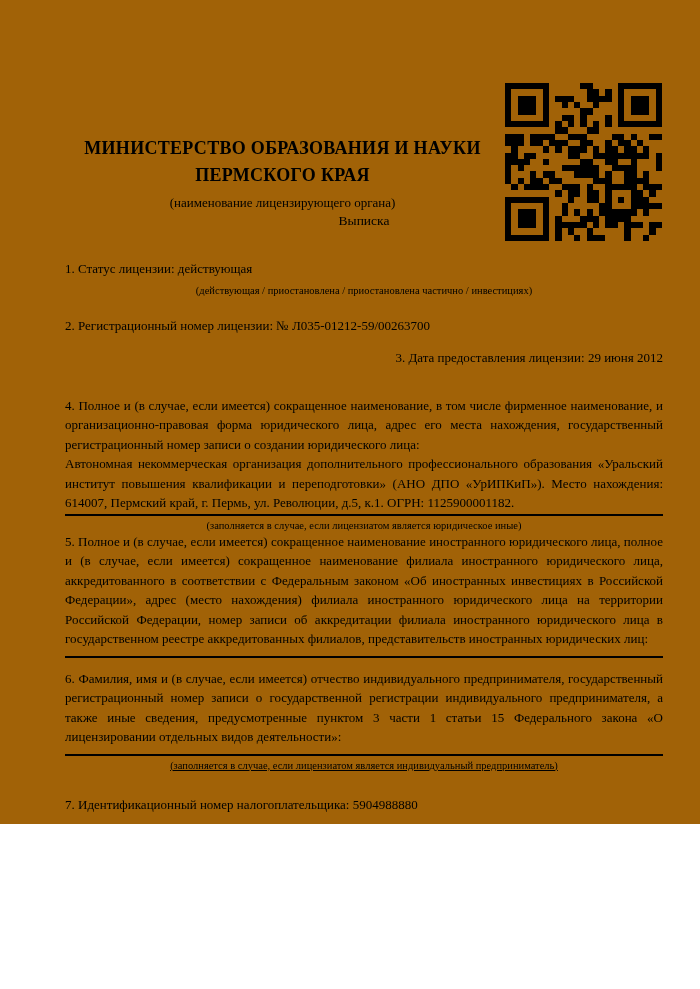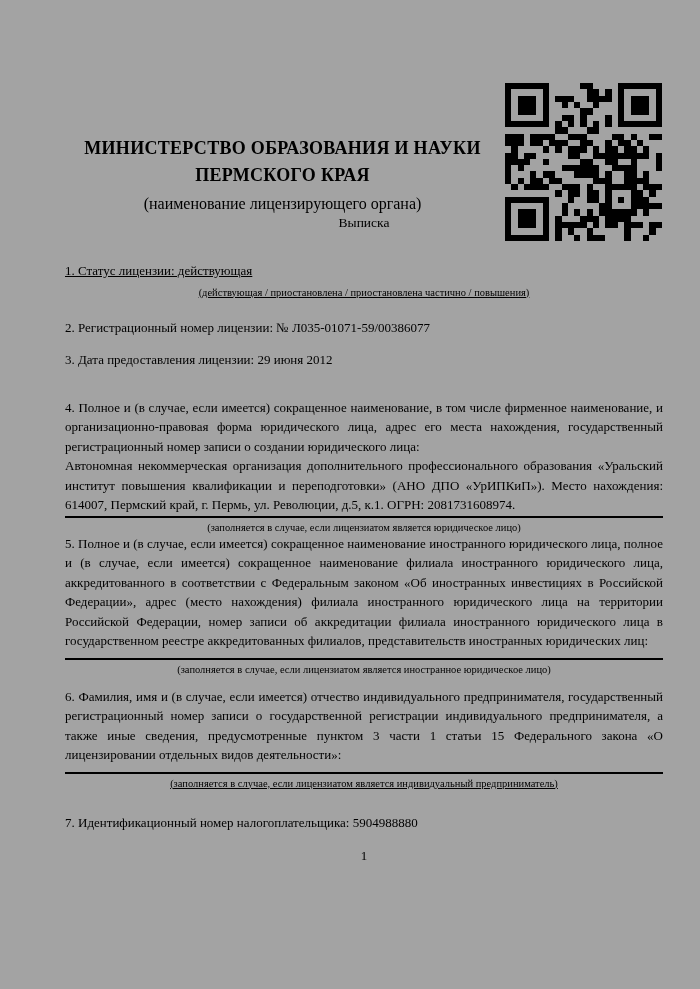--- a/index.html
+++ b/index.html
@@ -1,20 +1,20 @@
 <!DOCTYPE html>
 <html lang="ru"><head>
 <meta charset="utf-8">
 <style>
   html, body { margin: 0; padding: 0; background: #ffffff; }
   .page {
     position: relative;
     width: 700px;
-    height: 989px;
-    background: #a3a3a3;
+    height: 824px;
+    background: #a16207;
     color: #000000;
     font-family: "Liberation Serif", "DejaVu Serif", serif;
     box-sizing: border-box;
     padding: 0 37px 17px 65px;
     overflow: hidden;
   }
   .qr {
     position: absolute;
     top: 83px;
     right: 38px;
@@ -27,21 +27,21 @@
     width: 435px;
     text-align: center;
   }
   .ministry-name {
     font-size: 18px;
     font-weight: bold;
     line-height: 27px;
     letter-spacing: 0.3px;
   }
   .ministry-caption {
-    font-size: 16px;
+    font-size: 13px;
     margin-top: 6px;
   }
   .doc-title {
     text-align: center;
     font-size: 13.5px;
     line-height: 20px;
   }
   .item {
     font-size: 13px;
     line-height: 19.5px;
@@ -51,24 +51,24 @@
     font-size: 10.5px;
     line-height: 13px;
     text-align: center;
   }
   .rule {
     border: none;
     border-top: 2px solid #000000;
     margin: 0;
     height: 0;
   }
-  .item1 { margin-top: 28px; text-decoration: underline; }
+  .item1 { margin-top: 28px; }
   .item1 .fill-note { margin-top: 5px; }
   .item2 { margin-top: 19px; }
-  .item3 { margin-top: 13px; }
+  .item3 { margin-top: 13px; text-align: right; }
   .item4 { margin-top: 28px; }
   .item4 .rule { margin-top: 1px; }
   .item4 .fill-note { margin-top: 3px; }
   .item5 { }
   .item5 .rule { margin-top: 7px; }
   .item5 .fill-note { margin-top: 3px; }
   .item6 { margin-top: 11px; }
   .item6 .rule { margin-top: 7px; }
   .item6 .fill-note { margin-top: 3px; text-decoration: underline; }
   .item7 { margin-top: 23px; }
@@ -413,42 +413,41 @@
     <div class="ministry-name">МИНИСТЕРСТВО ОБРАЗОВАНИЯ И НАУКИ ПЕРМСКОГО КРАЯ</div>
     <div class="ministry-caption">(наименование лицензирующего органа)</div>
   </div>
 
   <div class="doc-title">
     <div>Выписка</div>
   </div>
 
   <div class="item item1">
     <div>1. Статус лицензии: действующая</div>
-    <div class="fill-note">(действующая / приостановлена / приостановлена частично / повышения)</div>
+    <div class="fill-note">(действующая / приостановлена / приостановлена частично / инвестициях)</div>
   </div>
 
   <div class="item item2">
-    <div>2. Регистрационный номер лицензии: № Л035-01071-59/00386077</div>
+    <div>2. Регистрационный номер лицензии: № Л035-01212-59/00263700</div>
   </div>
 
   <div class="item item3">
     <div>3. Дата предоставления лицензии: 29 июня 2012</div>
   </div>
 
   <div class="item item4">
     <div class="just">4. Полное и (в случае, если имеется) сокращенное наименование, в том числе фирменное наименование, и организационно-правовая форма юридического лица, адрес его места нахождения, государственный регистрационный номер записи о создании юридического лица:</div>
-    <div class="just">Автономная некоммерческая организация дополнительного профессионального образования «Уральский институт повышения квалификации и переподготовки» (АНО ДПО «УрИПКиП»). Место нахождения: 614007, Пермский край, г. Пермь, ул. Революции, д.5, к.1. ОГРН: 2081731608974.</div>
+    <div class="just">Автономная некоммерческая организация дополнительного профессионального образования «Уральский институт повышения квалификации и переподготовки» (АНО ДПО «УрИПКиП»). Место нахождения: 614007, Пермский край, г. Пермь, ул. Революции, д.5, к.1. ОГРН: 1125900001182.</div>
     <hr class="rule">
-    <div class="fill-note">(заполняется в случае, если лицензиатом является юридическое лицо)</div>
+    <div class="fill-note">(заполняется в случае, если лицензиатом является юридическое иные)</div>
   </div>
 
   <div class="item item5">
     <div class="just">5. Полное и (в случае, если имеется) сокращенное наименование иностранного юридического лица, полное и (в случае, если имеется) сокращенное наименование филиала иностранного юридического лица, аккредитованного в соответствии с Федеральным законом «Об иностранных инвестициях в Российской Федерации», адрес (место нахождения) филиала иностранного юридического лица на территории Российской Федерации, номер записи об аккредитации филиала иностранного юридического лица в государственном реестре аккредитованных филиалов, представительств иностранных юридических лиц:</div>
     <hr class="rule">
-    <div class="fill-note">(заполняется в случае, если лицензиатом является иностранное юридическое лицо)</div>
   </div>
 
   <div class="item item6">
     <div class="just">6. Фамилия, имя и (в случае, если имеется) отчество индивидуального предпринимателя, государственный регистрационный номер записи о государственной регистрации индивидуального предпринимателя, а также иные сведения, предусмотренные пунктом 3 части 1 статьи 15 Федерального закона «О лицензировании отдельных видов деятельности»:</div>
     <hr class="rule">
     <div class="fill-note">(заполняется в случае, если лицензиатом является индивидуальный предприниматель)</div>
   </div>
 
   <div class="item item7">
     <div>7. Идентификационный номер налогоплательщика: 5904988880</div>

